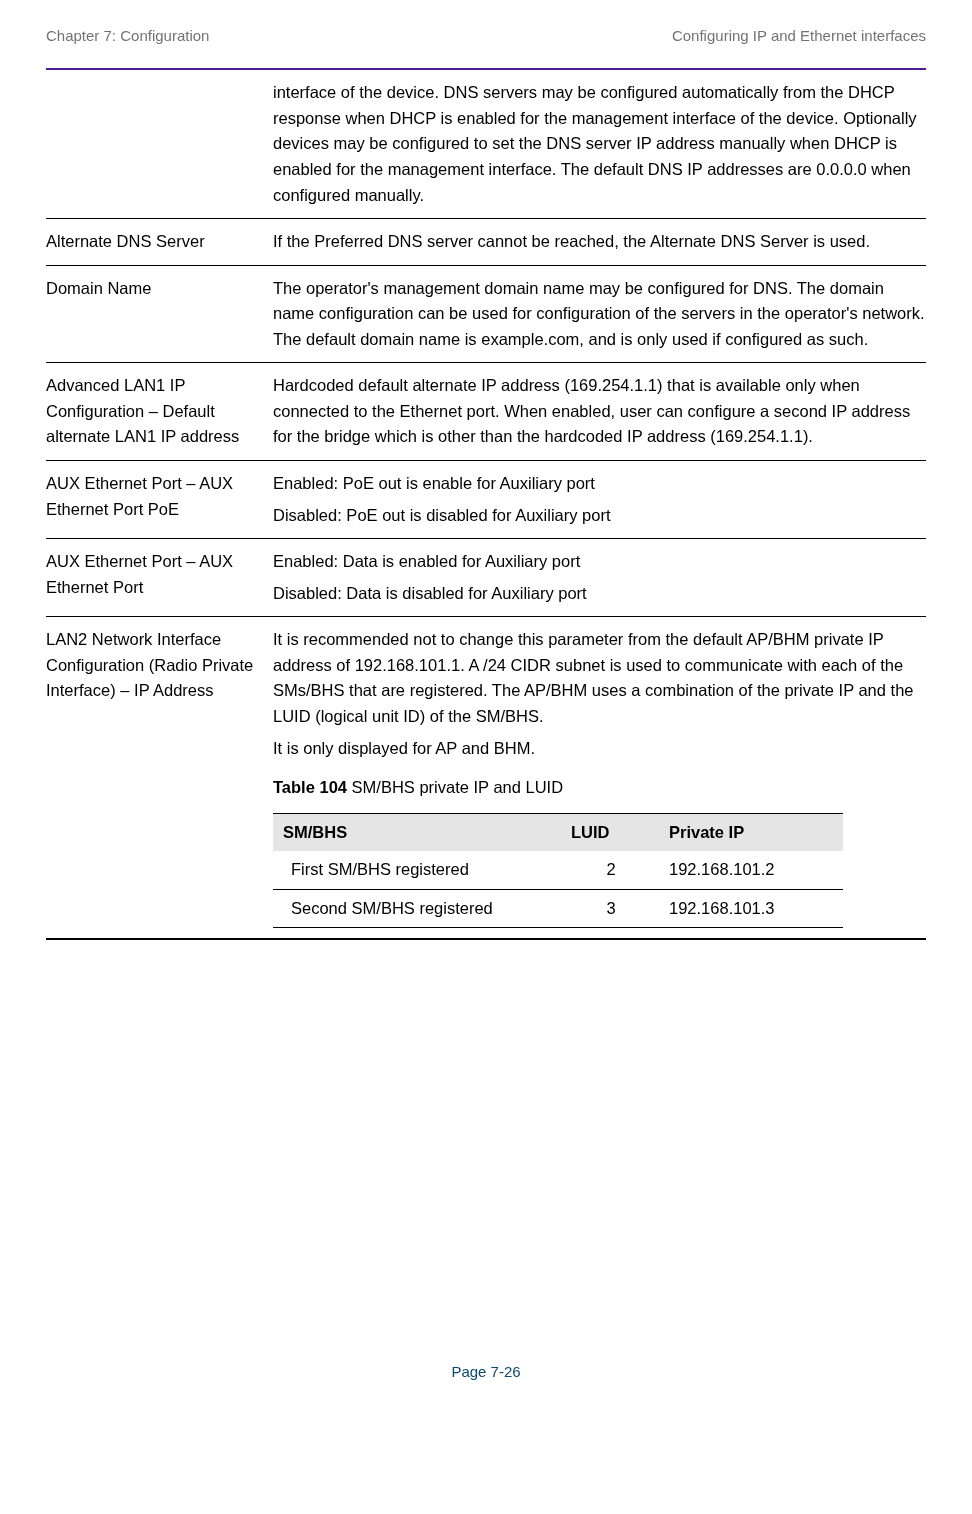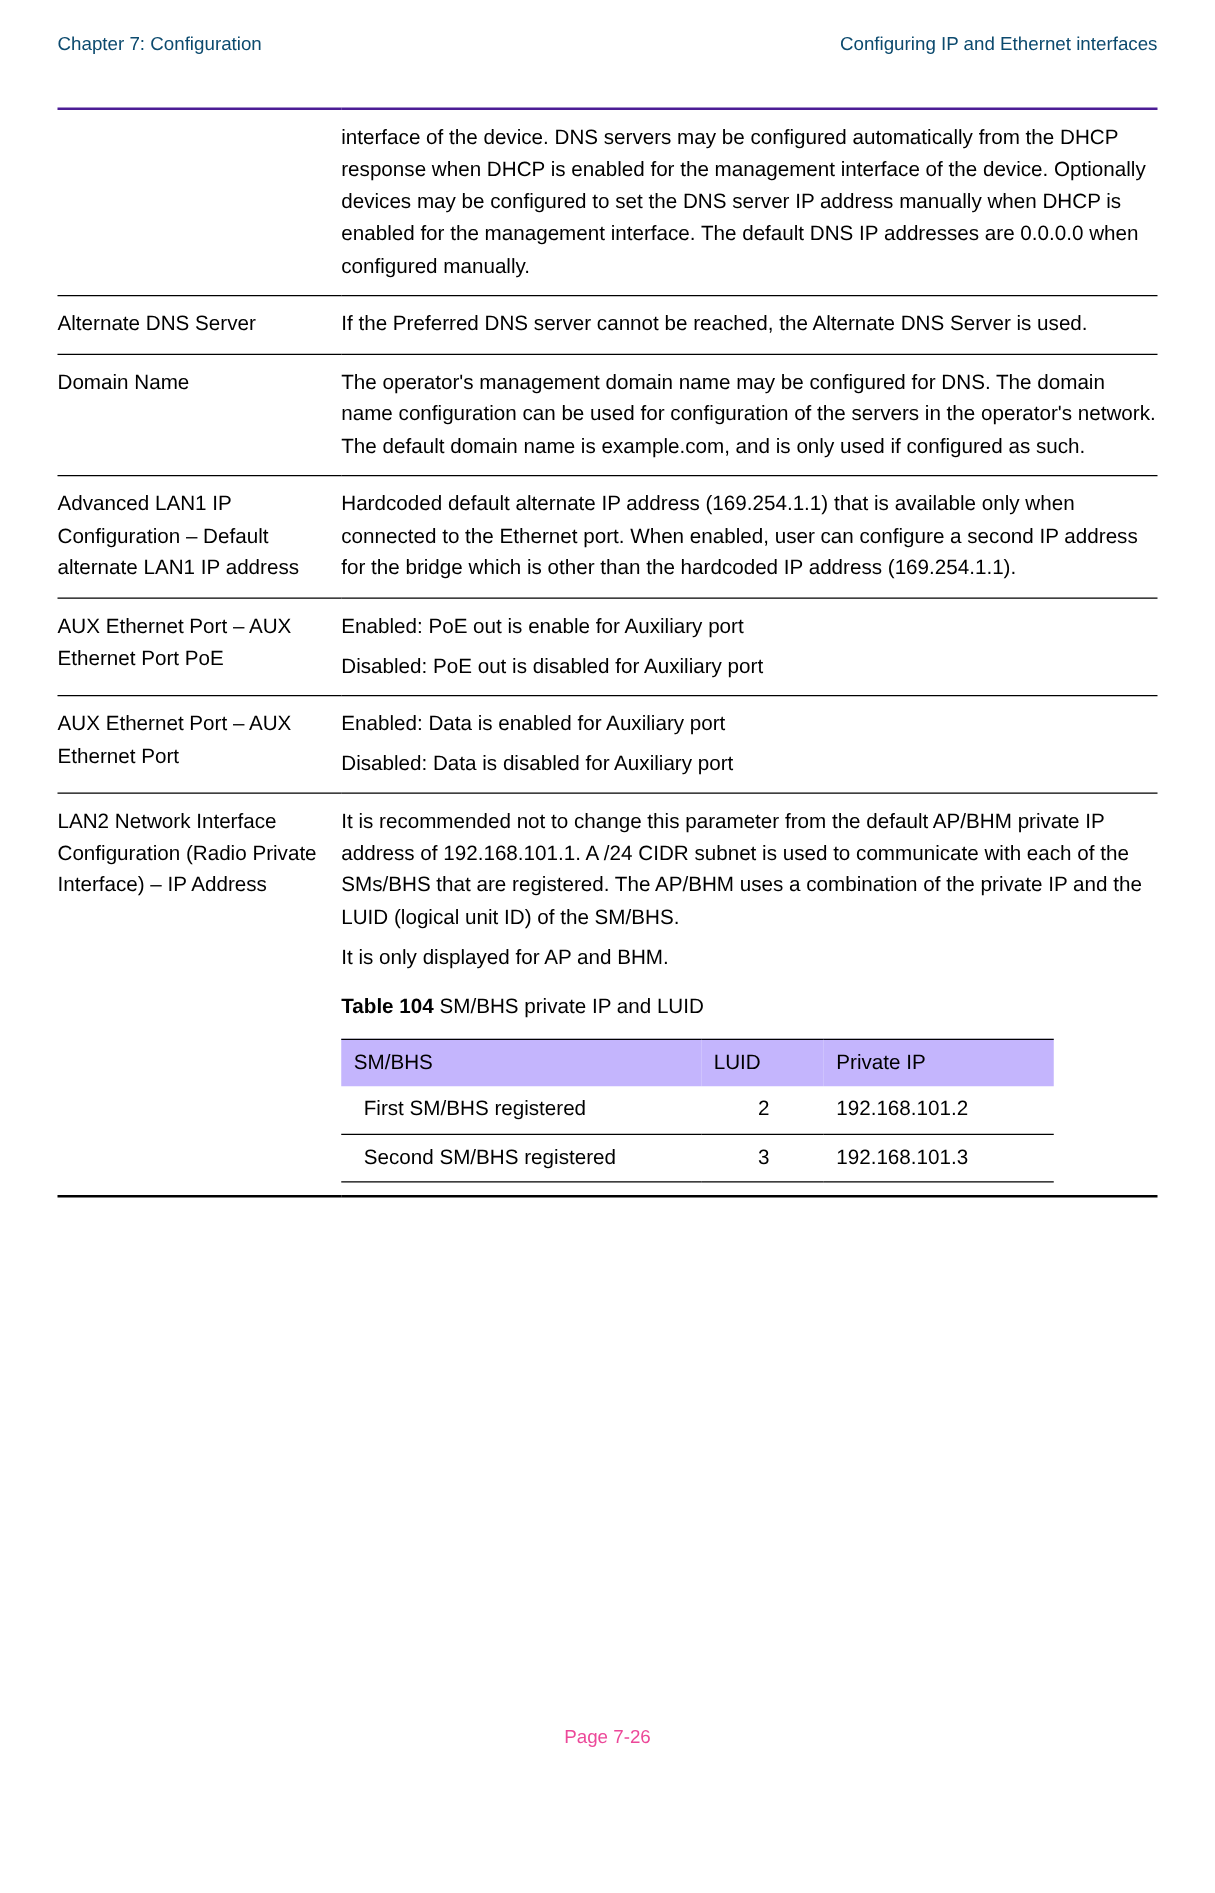--- a/index.html
+++ b/index.html
@@ -12,23 +12,23 @@
     background: #fff;
   }
   .page {
     width: 880px;
     margin: 0 auto;
     padding: 24px 46px 20px 46px;
   }
   .header {
     display: flex;
     justify-content: space-between;
-    color: #0c4a6e;
+    color: #737373;
     font-size: 15px;
-    margin-bottom: 39px;
+    margin-bottom: 21px;
     align-items: center;
   }
   .main-table {
     width: 100%;
     border-collapse: collapse;
   }
   .main-table > tbody > tr {
     border-bottom: 1px solid #000;
   }
   .main-table > tbody > tr.no-top-border:first-child {
@@ -45,41 +45,41 @@
   .inner-table {
     border-collapse: collapse;
     width: 570px;
     margin-top: 8px;
   }
   .inner-table th, .inner-table td {
     text-align: left;
     padding: 6px 8px 6px 10px;
   }
   .inner-table thead th {
-    background: #c4b5fd;
-    font-weight: normal;
+    background: #e5e5e5;
+    font-weight: bold;
     border-top: 1.5px solid #000;
   }
   .inner-table thead th:first-child { width: 270px; }
   .inner-table thead th:nth-child(2) { width: 80px; }
   .inner-table tbody tr {
     border-bottom: 1px solid #000;
   }
   .inner-table tbody td:nth-child(1) { padding-left: 18px; }
   .inner-table tbody td:nth-child(2) { text-align: center; }
   .table-caption {
     margin-top: 14px;
     margin-bottom: 12px;
   }
   .bold { font-weight: bold; }
   .para-spacing > span { display:block; margin-bottom:6px; }
   .para-spacing > span:last-child { margin-bottom:0; }
   .footer {
     text-align: center;
-    color: #ec4899;
+    color: #0c4a6e;
     font-size: 15px;
     margin-top: 420px;
   }
   .lastrow { border-bottom: 2px solid #000 !important; }
 </style>
 </head>
 <body>
 
 <div class="page">
   <div class="header">

